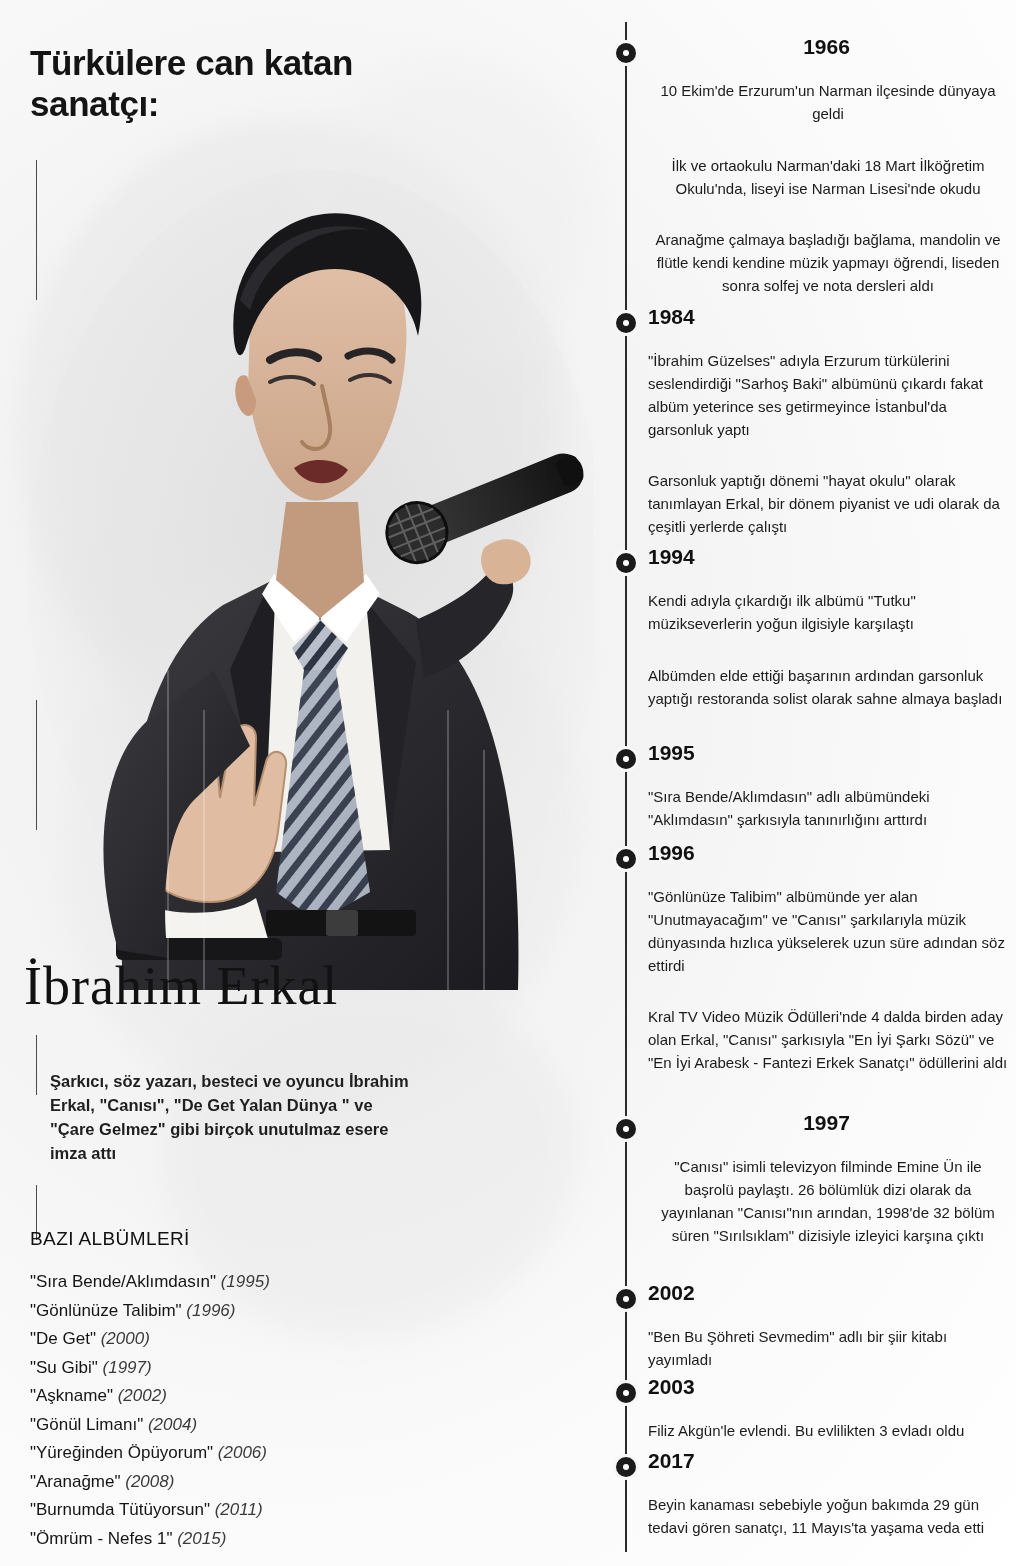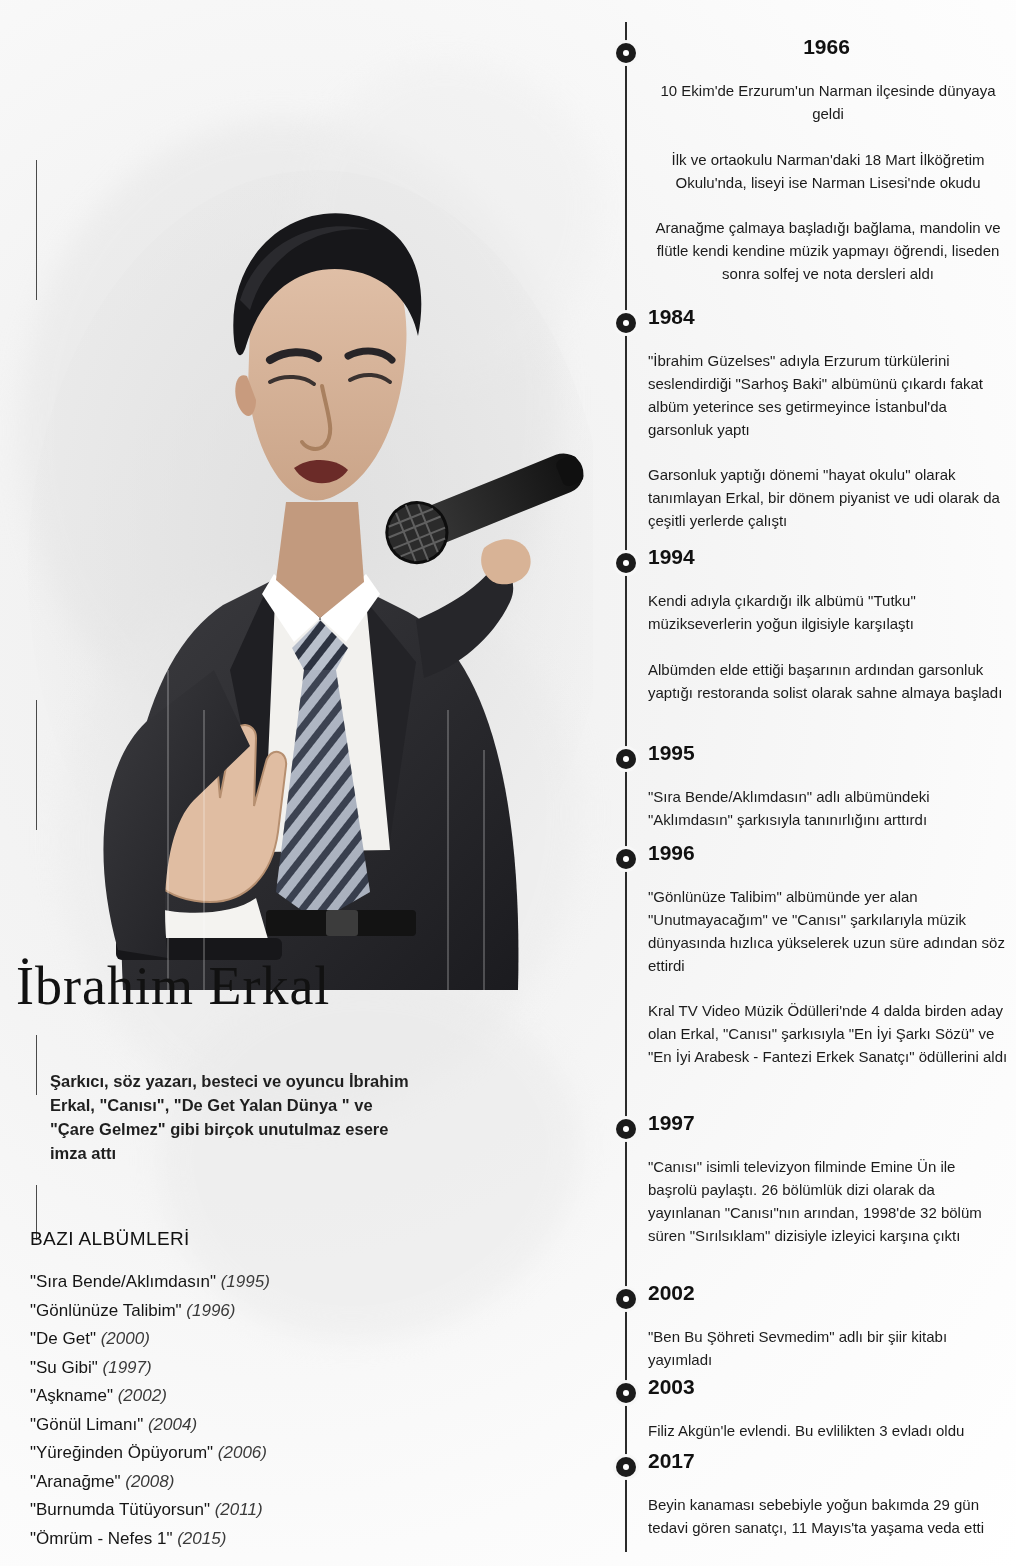--- a/index.html
+++ b/index.html
@@ -72,21 +72,21 @@
     left: 18px;
     top: 150px;
     width: 575px;
     height: 840px;
     z-index: 4;
   }
   .portrait svg { width: 100%; height: 100%; display: block; }
 
   .name {
     position: absolute;
-    left: 16px; top: 955px;
+    left: 24px; top: 955px;
     width: 560px;
     font-family: "Liberation Serif", serif;
     font-size: 54px;
     letter-spacing: 1px;
     color: #111;
     z-index: 7;
   }
   .subtitle {
     position: absolute;
     left: 30px; top: 1070px;
@@ -168,39 +168,40 @@
     padding-top: 12px;
   }
   .tl-para {
     margin-left: 48px;
     margin-top: 21px;
     font-size: 15px;
     line-height: 1.52;
     color: #1b1b1b;
     width: 360px;
   }
-  .tl-para + .tl-para { margin-top: 23px; }
+  .tl-para + .tl-para { margin-top: 29px; }
 </style>
 </head>
 <body>
 
 <div class="page">
 
   <div class="blob b1"></div>
   <div class="blob b2"></div>
   <div class="blob b3"></div>
   <div class="blob b4"></div>
 
   <div class="left">
 
     <div class="vrule r1"></div>
     <div class="vrule r2"></div>
     <div class="vrule r3"></div>
     <div class="vrule r4"></div>
 
+    <div class="headline">Türkülere can katan sanatçı:</div>
 
     <div class="portrait">
       <svg viewBox="0 0 575 840" xmlns="http://www.w3.org/2000/svg" aria-hidden="true">
         <defs>
           <linearGradient id="suit" x1="0" y1="0" x2="1" y2="1">
             <stop offset="0%" stop-color="#3b3b3f"></stop>
             <stop offset="55%" stop-color="#2a2a2e"></stop>
             <stop offset="100%" stop-color="#1b1b1f"></stop>
           </linearGradient>
           <linearGradient id="skin" x1="0" y1="0" x2="0" y2="1">
@@ -360,21 +361,21 @@
           <div class="tl-dot"></div>
           <div class="tl-year">1995</div>
           <div class="tl-para">"Sıra Bende/Aklımdasın" adlı albümündeki "Aklımdasın" şarkısıyla tanınırlığını arttırdı</div>
         </div>
         <div class="tl-item" style="top: 828px;">
           <div class="tl-dot"></div>
           <div class="tl-year">1996</div>
           <div class="tl-para">"Gönlünüze Talibim" albümünde yer alan "Unutmayacağım" ve "Canısı" şarkılarıyla müzik dünyasında hızlıca yükselerek uzun süre adından söz ettirdi</div>
           <div class="tl-para">Kral TV Video Müzik Ödülleri'nde 4 dalda birden aday olan Erkal, "Canısı" şarkısıyla "En İyi Şarkı Sözü" ve "En İyi Arabesk - Fantezi Erkek Sanatçı" ödüllerini aldı</div>
         </div>
-        <div class="tl-item" style="top: 1098px;">
+        <div class="tl-item" style="top: 1098px; text-align: center;">
           <div class="tl-dot"></div>
           <div class="tl-year">1997</div>
           <div class="tl-para">"Canısı" isimli televizyon filminde Emine Ün ile başrolü paylaştı. 26 bölümlük dizi olarak da yayınlanan "Canısı"nın arından, 1998'de 32 bölüm süren "Sırılsıklam" dizisiyle izleyici karşına çıktı</div>
         </div>
         <div class="tl-item" style="top: 1268px;">
           <div class="tl-dot"></div>
           <div class="tl-year">2002</div>
           <div class="tl-para">"Ben Bu Şöhreti Sevmedim" adlı bir şiir kitabı yayımladı</div>
         </div>
         <div class="tl-item" style="top: 1362px;">

